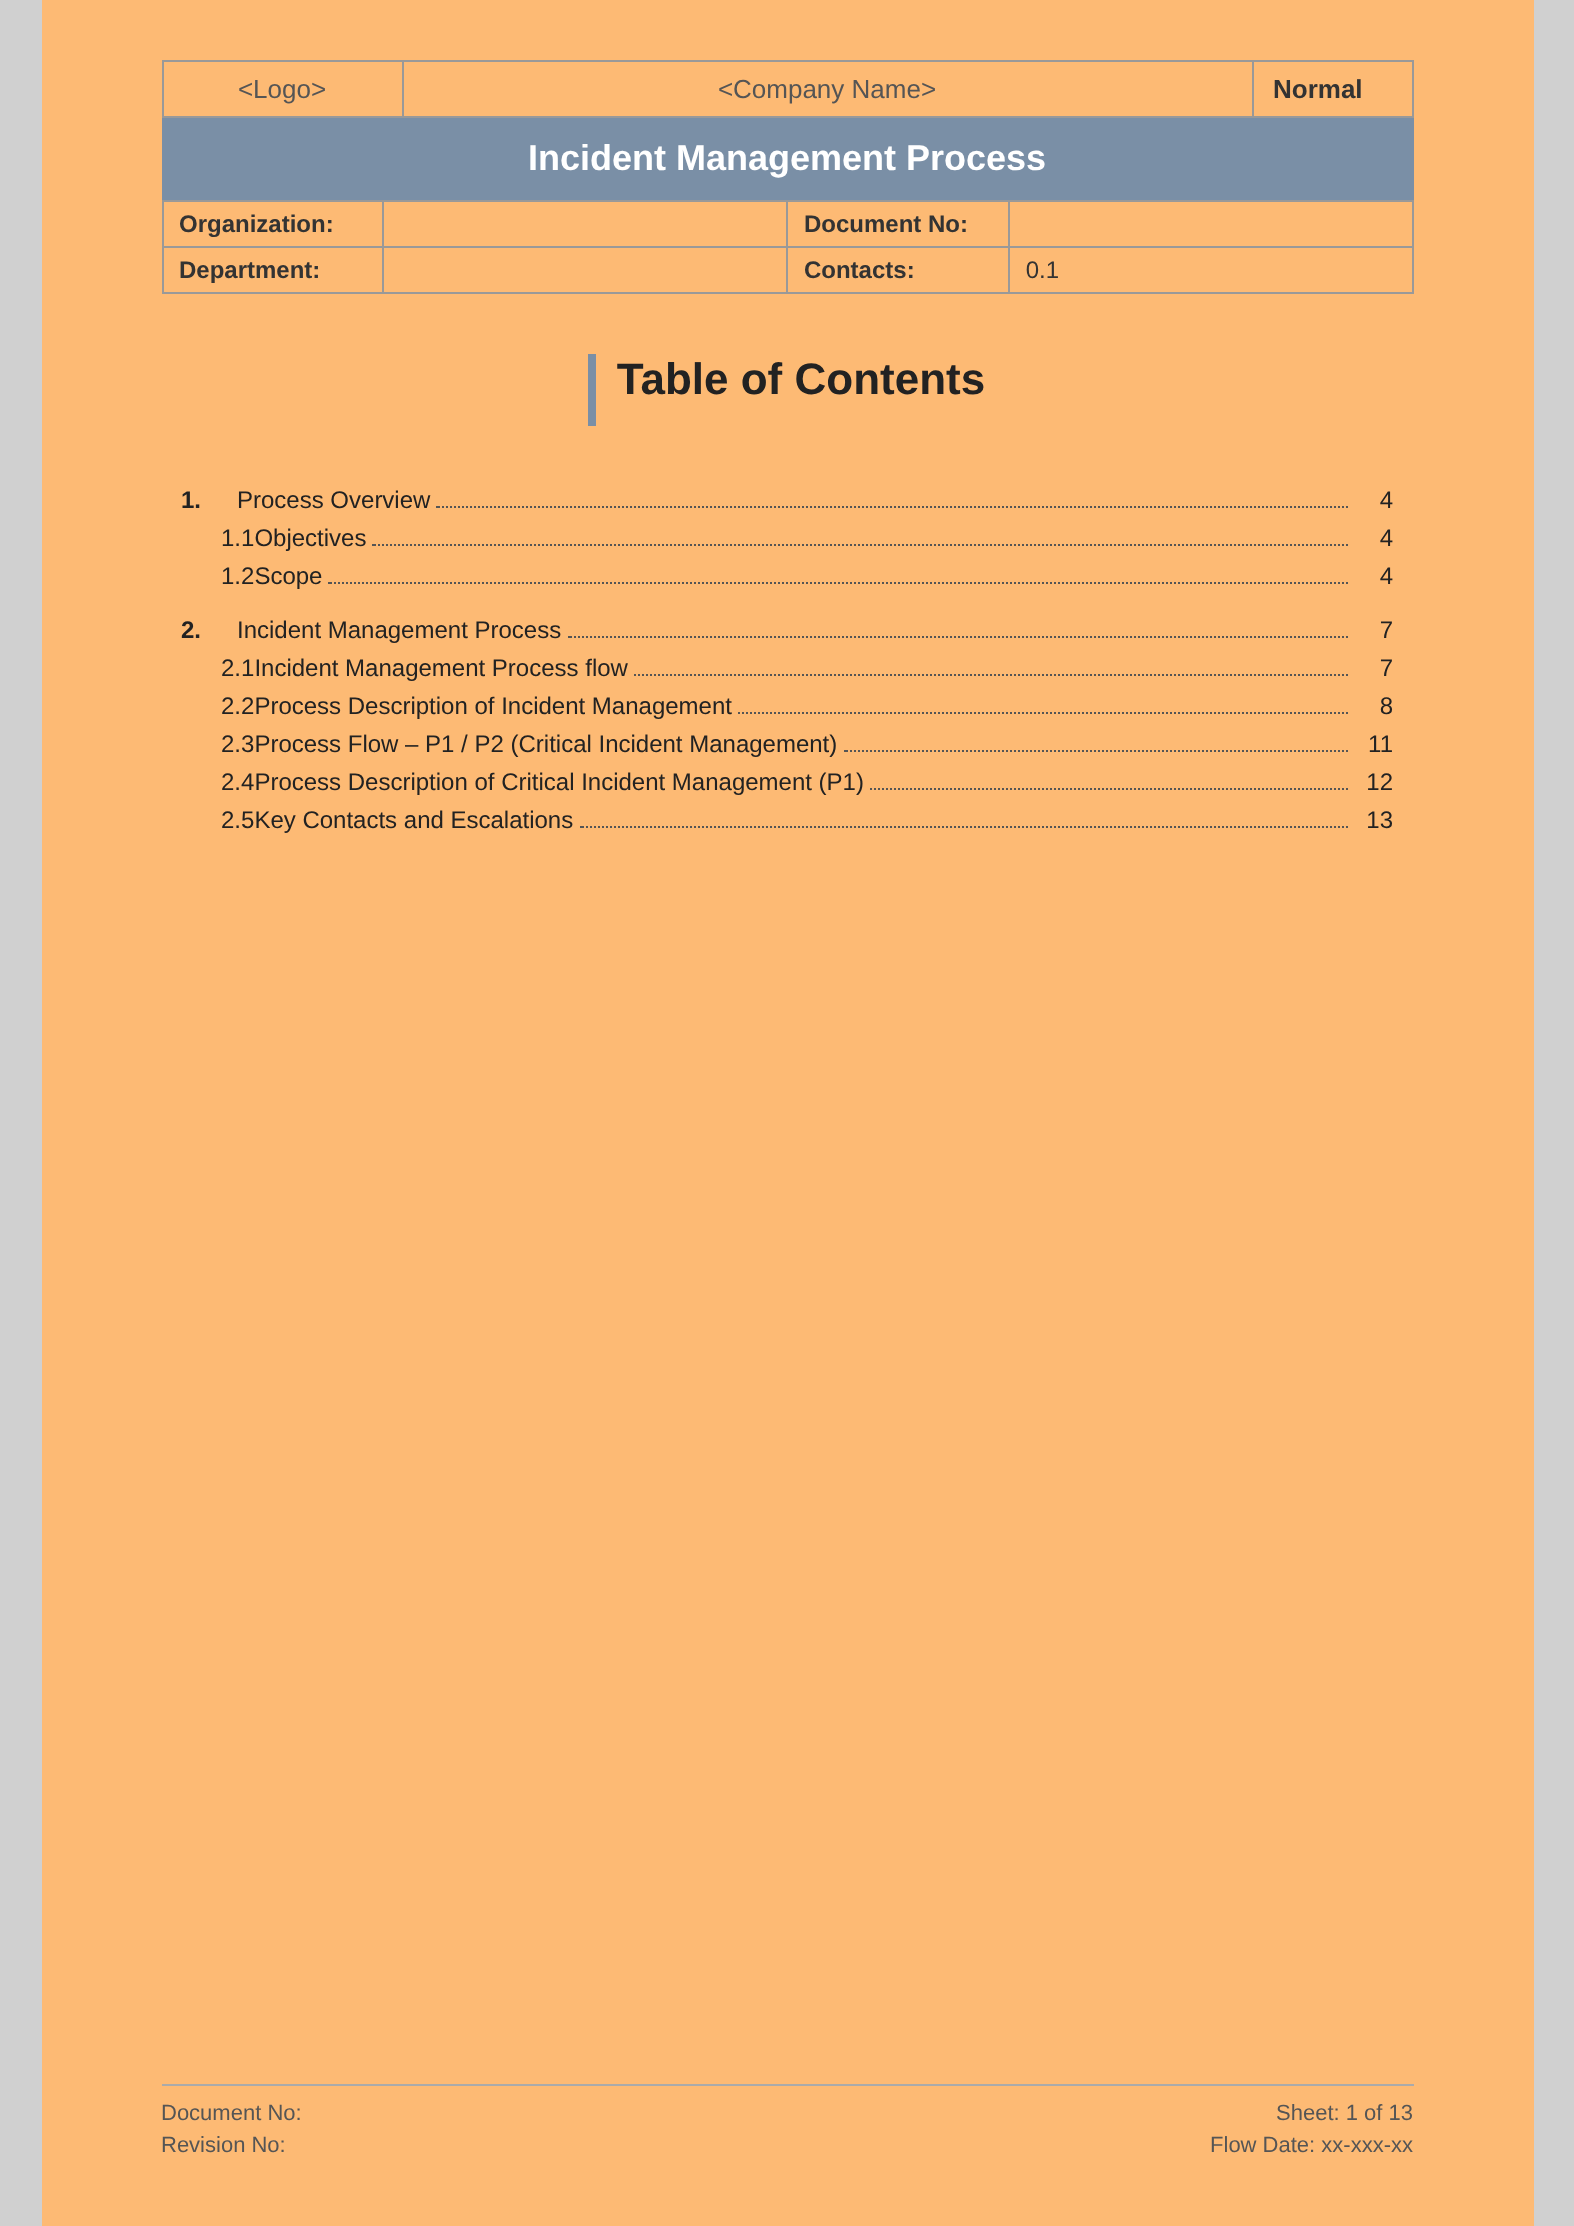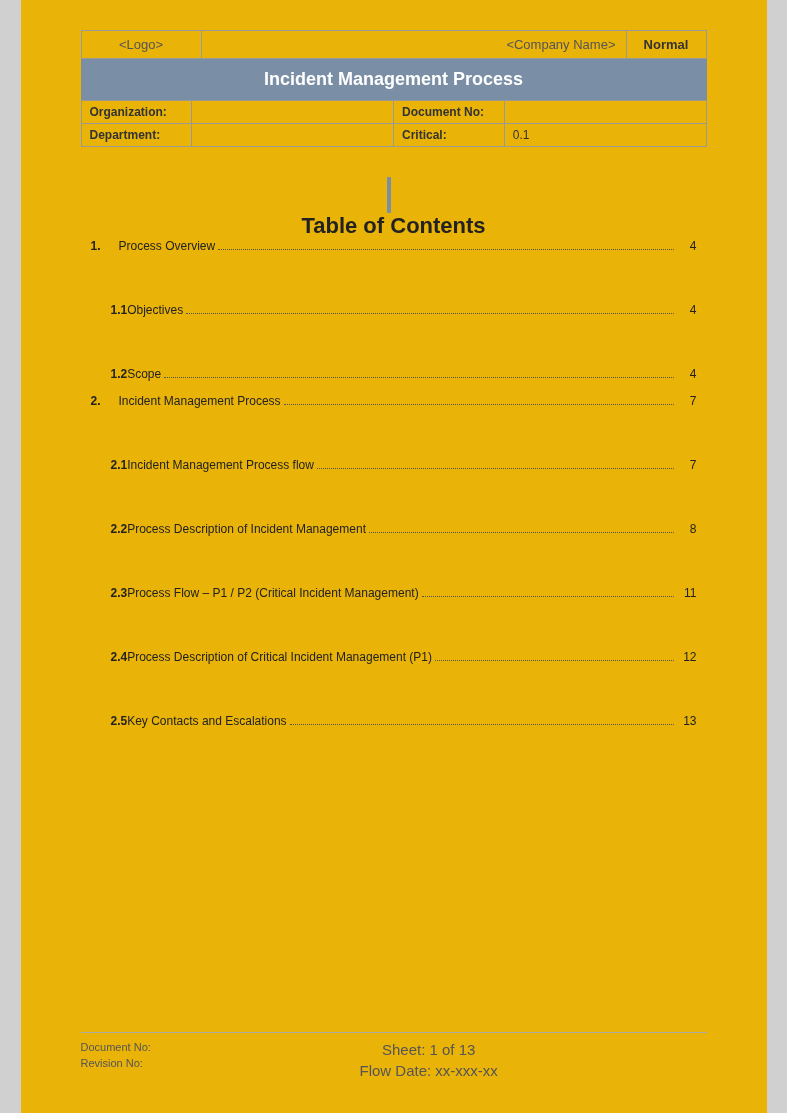--- a/index.html
+++ b/index.html
@@ -13,21 +13,21 @@
       display: flex;
       justify-content: center;
       align-items: flex-start;
       min-height: 1113px;
       font-family: 'Times New Roman', Times, serif;
     }
 
     .page {
       width: 746px;
       min-height: 1113px;
-      background: #eab308;
+      background: #fdba74;
       position: relative;
       padding: 30px 60px 60px 60px;
     }
 
     
     .header-table {
       width: 100%;
       border-collapse: collapse;
       margin-bottom: 0;
     }
@@ -39,27 +39,26 @@
       font-family: Arial, sans-serif;
     }
 
     .header-logo {
       width: 120px;
       text-align: center;
       color: #555;
     }
 
     .header-company {
-      text-align: right;
+      text-align: center;
       color: #555;
     }
 
     .header-normal {
       width: 80px;
-      text-align: center;
       font-weight: bold;
       color: #333;
     }
 
     
     .title-bar {
       background-color: #7a8fa6;
       color: #ffffff;
       text-align: center;
       font-size: 18px;
@@ -96,23 +95,22 @@
     }
 
     
     .toc-section {
       margin-top: 30px;
       padding: 0 10px;
     }
 
     .toc-title-container {
       display: flex;
-      align-items: center;
       justify-content: center;
-      flex-direction: column;
+      margin-bottom: 30px;
     }
 
     .toc-title-bar {
       width: 4px;
       height: 36px;
       background-color: #7a8fa6;
       margin-right: 10px;
     }
 
     .toc-title {
@@ -146,23 +144,23 @@
       font-size: 11px;
       color: #555;
     }
 
     .footer-left p {
       margin-bottom: 4px;
     }
 
     .footer-center {
       font-family: Arial, sans-serif;
-      font-size: 15px;
+      font-size: 11px;
       color: #555;
-      text-align: center;
+      text-align: right;
       flex: 1;
     }
 
     .footer-center p {
       margin-bottom: 4px;
     }
 
     
     .toc-item {
       display: flex;
@@ -175,22 +173,21 @@
     }
 
     .toc-item .num {
       min-width: 28px;
       font-weight: bold;
     }
 
     .toc-item .sub-num {
       min-width: 36px;
       padding-left: 20px;
-      font-weight: bold;
-      margin-top: 45px;
+      font-weight: normal;
     }
 
     .toc-item .text {
       flex: 0 0 auto;
     }
 
     .toc-item .dots {
       flex: 1;
       overflow: hidden;
       margin: 0 3px 2px 3px;
@@ -232,21 +229,21 @@
     <tbody>
         <tr>
       <td class="info-label">Organization:</td>
       <td class="info-value"></td>
       <td class="info-label">Document No:</td>
       <td class="info-value"></td>
     </tr>
     <tr>
       <td class="info-label">Department:</td>
       <td class="info-value"></td>
-      <td class="info-label">Critical:</td>
+      <td class="info-label">Contacts:</td>
       <td class="info-value">0.1</td>
     </tr>
   </tbody>
     </table>
 
   <div class="toc-section">
     <div class="toc-title-container">
       <div class="toc-title-bar"></div>
       <div class="toc-title">Table of Contents</div>
     </div>

